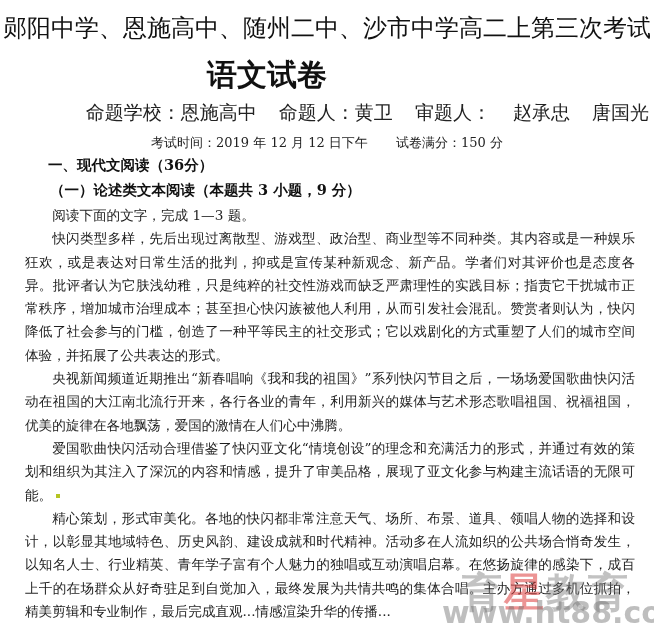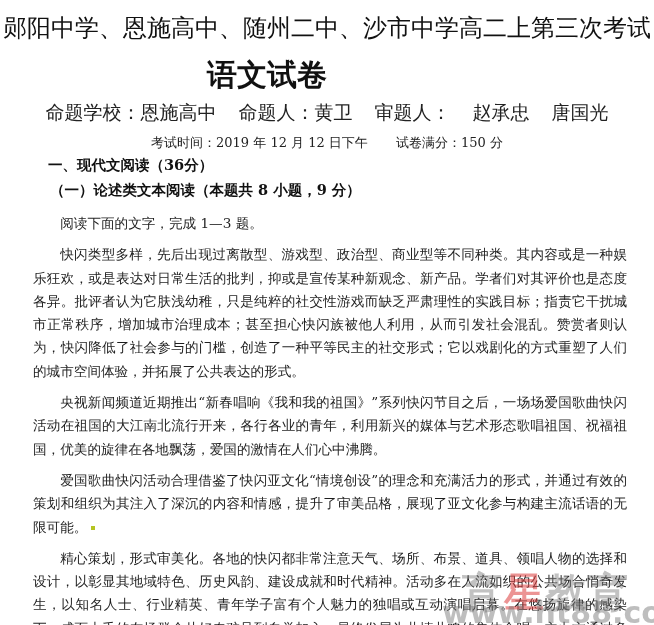--- a/index.html
+++ b/index.html
@@ -3,30 +3,30 @@
 <meta charset="utf-8">
 <style>
   html, body { margin: 0; padding: 0; background: #ffffff; }
   body { width: 654px; height: 625px; overflow: hidden; position: relative;
          font-family: "DejaVu Serif", "Liberation Serif", serif; color: #1a1a1a; }
   .page { position: absolute; left: 0; top: 0; width: 654px; height: 625px; }
   .title-main { position: absolute; left: 0; width: 654px; top: 12px; text-align: center;
     font-family: Liberation Mono, monospace; font-size: 24px; letter-spacing: 0px; color: #111; }
   .title-sub { position: absolute; left: 0; width: 534px; top: 55px; text-align: center;
     font-family: "DejaVu Sans", sans-serif; font-size: 30px; font-weight: bold; color: #111; }
-  .author-line { position: absolute; left: 0; width: 654px; top: 100px; text-align: center;
+  .author-line { position: absolute; left: 0; width: 654px; top: 100px; text-align: right;
     font-size: 19px; color: #222; word-spacing: 6px; }
   .author-line span { margin: 0 5px; }
   .exam-info { position: absolute; left: 0; width: 654px; top: 134px; text-align: center;
     font-size: 13px; color: #222; }
   .exam-info span { margin: 0 12px; }
   .section-h { position: absolute; left: 48px; top: 156px; font-size: 14.5px; font-weight: bold; color: #111; }
   .subsection-h { position: absolute; left: 50px; top: 181px; font-size: 14.5px; font-weight: bold; color: #111; }
   .body-text { position: absolute; left: 25px; width: 610px; font-size: 13.6px; line-height: 23.3px; color: #1e1e1e; }
-  .body-text p { margin: 8px; text-indent: 2em; text-align: justify; text-align-last: left; }
+  .body-text p { margin: 0; text-indent: 2em; text-align: justify; text-align-last: left; }
   .instr { top: 204px; }
   .mark { display: inline-block; width: 4px; height: 4px; background: #b5c422; vertical-align: middle; margin-left: 4px; }
   .watermark { position: absolute; left: 462px; top: 565px; width: 200px; height: 60px; pointer-events: none; }
   .wm-cn { position: absolute; left: 0; top: 0; font-family: "DejaVu Sans", sans-serif; font-weight: bold;
     font-size: 40px; color: rgba(120,120,120,0.45); letter-spacing: 2px; }
   .wm-cn .red { color: rgba(220,60,60,0.55); }
   .wm-url { position: absolute; left: -20px; top: 30px; font-family: "DejaVu Sans", sans-serif; font-weight: bold;
     font-size: 30px; color: rgba(110,110,110,0.45); }
 </style>
 </head>
@@ -44,21 +44,21 @@
     <span>赵承忠</span>
     <span>唐国光</span>
   </div>
 
   <div class="exam-info">
     <span>考试时间：2019 年 12 月 12 日下午</span>
     <span>试卷满分：150 分</span>
   </div>
 
   <div class="section-h">一、现代文阅读（36分）</div>
-  <div class="subsection-h">（一）论述类文本阅读（本题共 8 小题，9 分）</div>
+  <div class="subsection-h">（一）论述类文本阅读（本题共 3 小题，9 分）</div>
 
   <div class="body-text instr">
     <p>阅读下面的文字，完成 1—3 题。</p>
     <p>快闪类型多样，先后出现过离散型、游戏型、政治型、商业型等不同种类。其内容或是一种娱乐狂欢，或是表达对日常生活的批判，抑或是宣传某种新观念、新产品。学者们对其评价也是态度各异。批评者认为它肤浅幼稚，只是纯粹的社交性游戏而缺乏严肃理性的实践目标；指责它干扰城市正常秩序，增加城市治理成本；甚至担心快闪族被他人利用，从而引发社会混乱。赞赏者则认为，快闪降低了社会参与的门槛，创造了一种平等民主的社交形式；它以戏剧化的方式重塑了人们的城市空间体验，并拓展了公共表达的形式。</p>
     <p>央视新闻频道近期推出“新春唱响《我和我的祖国》”系列快闪节目之后，一场场爱国歌曲快闪活动在祖国的大江南北流行开来，各行各业的青年，利用新兴的媒体与艺术形态歌唱祖国、祝福祖国，优美的旋律在各地飘荡，爱国的激情在人们心中沸腾。</p>
     <p><span>爱国歌曲快闪活动合理借鉴了快闪亚文化“情境创设”的理念和充满活力的形式，并通过有效的策划和组织为其注入了深沉的内容和情感，提升了审美品格，展现了亚文化参与构建主流话语的无限可能。</span><span class="mark"></span></p>
     <p>精心策划，形式审美化。各地的快闪都非常注意天气、场所、布景、道具、领唱人物的选择和设计，以彰显其地域特色、历史风韵、建设成就和时代精神。活动多在人流如织的公共场合悄奇发生，以知名人士、行业精英、青年学子富有个人魅力的独唱或互动演唱启幕。在悠扬旋律的感染下，成百上千的在场群众从好奇驻足到自觉加入，最终发展为共情共鸣的集体合唱。主办方通过多机位抓拍，精美剪辑和专业制作，最后完成直观...情感渲染升华的传播...</p>
   </div>
 
   <div class="watermark">

